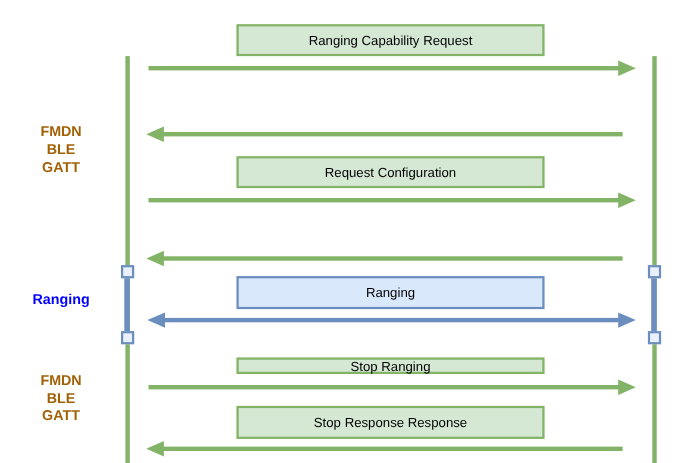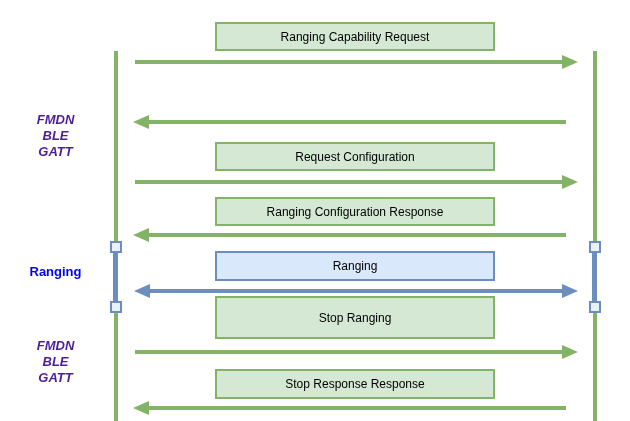--- a/index.html
+++ b/index.html
@@ -114,21 +114,21 @@
   
   .phase-label {
     position: absolute;
     left: 8px;
     width: 95px;
     text-align: center;
     font-weight: bold;
     font-size: 13px;
     line-height: 16px;
   }
-  .phase-label.gatt    { color: #4c1d95; font-style: italic; }
+  .phase-label.gatt    { color: #a16207; }
   .phase-label.ranging { color: #0000ff; }
 </style>
 </head>
 <body>
 
 <div class="canvas">
 
   <div class="lifeline left"></div>
   <div class="lifeline right"></div>
   <div class="lifeline-blue-segment left"></div>
@@ -152,27 +152,24 @@
     <div>BLE</div>
     <div>GATT</div>
   </div>
 
   <div class="msg-box green" style="top:22px">
     <span>Ranging Capability Request</span>
   </div>
   <div class="msg-box green" style="top:142px">
     <span>Request Configuration</span>
   </div>
-  <div class="msg-box green" style="top:197px">
-    <span>Ranging Configuration Response</span>
-  </div>
   <div class="msg-box blue" style="top:251px">
     <span>Ranging</span>
   </div>
-  <div class="msg-box green" style="top:296px; height:43px">
+  <div class="msg-box green" style="top:325px; height:15px">
     <span>Stop Ranging</span>
   </div>
   <div class="msg-box green" style="top:369px; height:30px">
     <span>Stop Response Response</span>
   </div>
 
   <div class="arrow green dir-right" style="top:55px">
     <div class="line"></div>
     <div class="head right-green"></div>
   </div>

